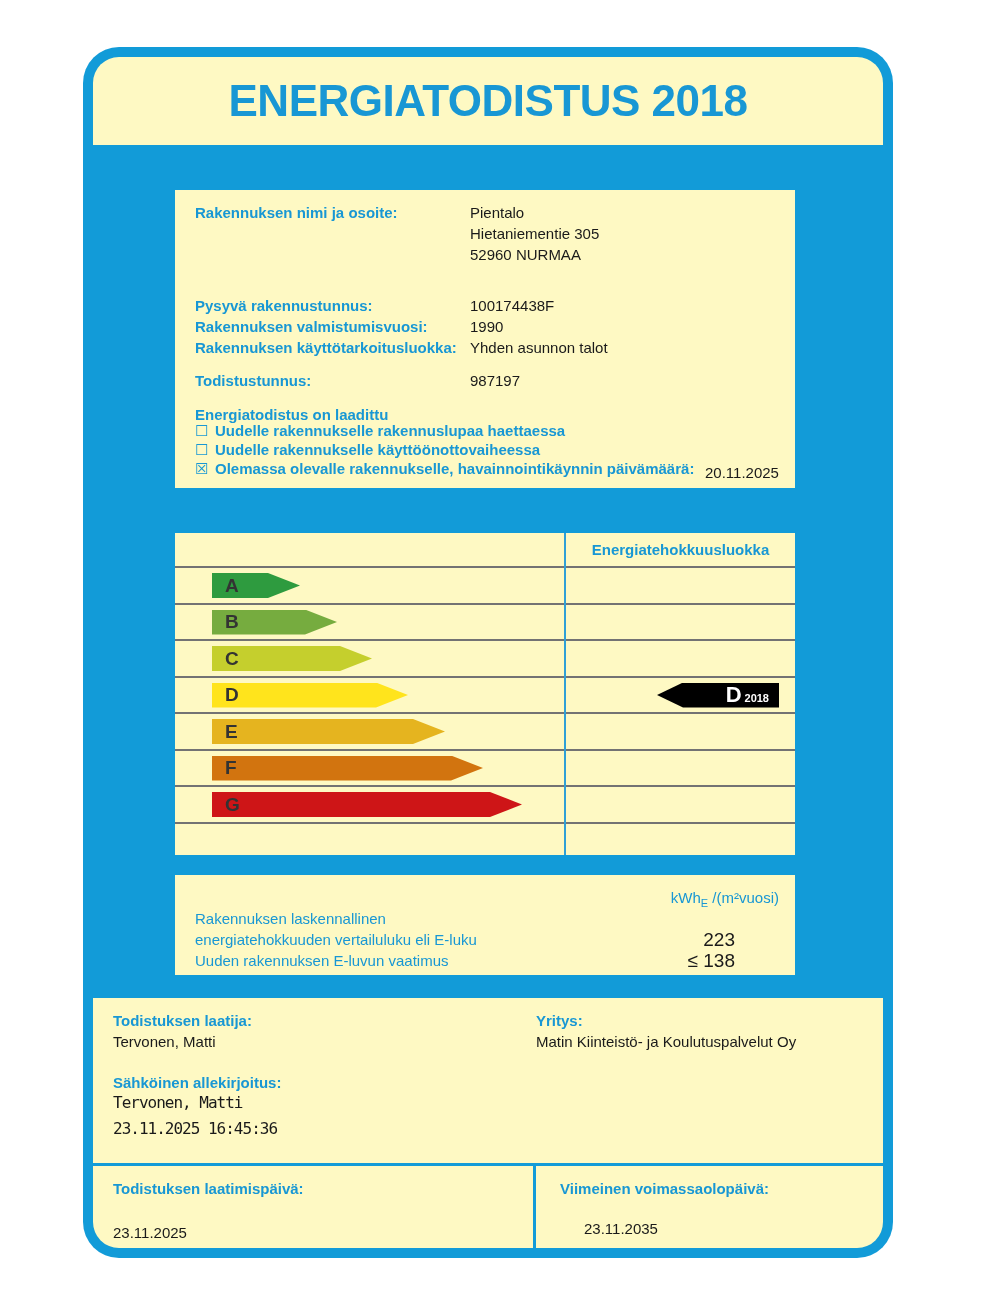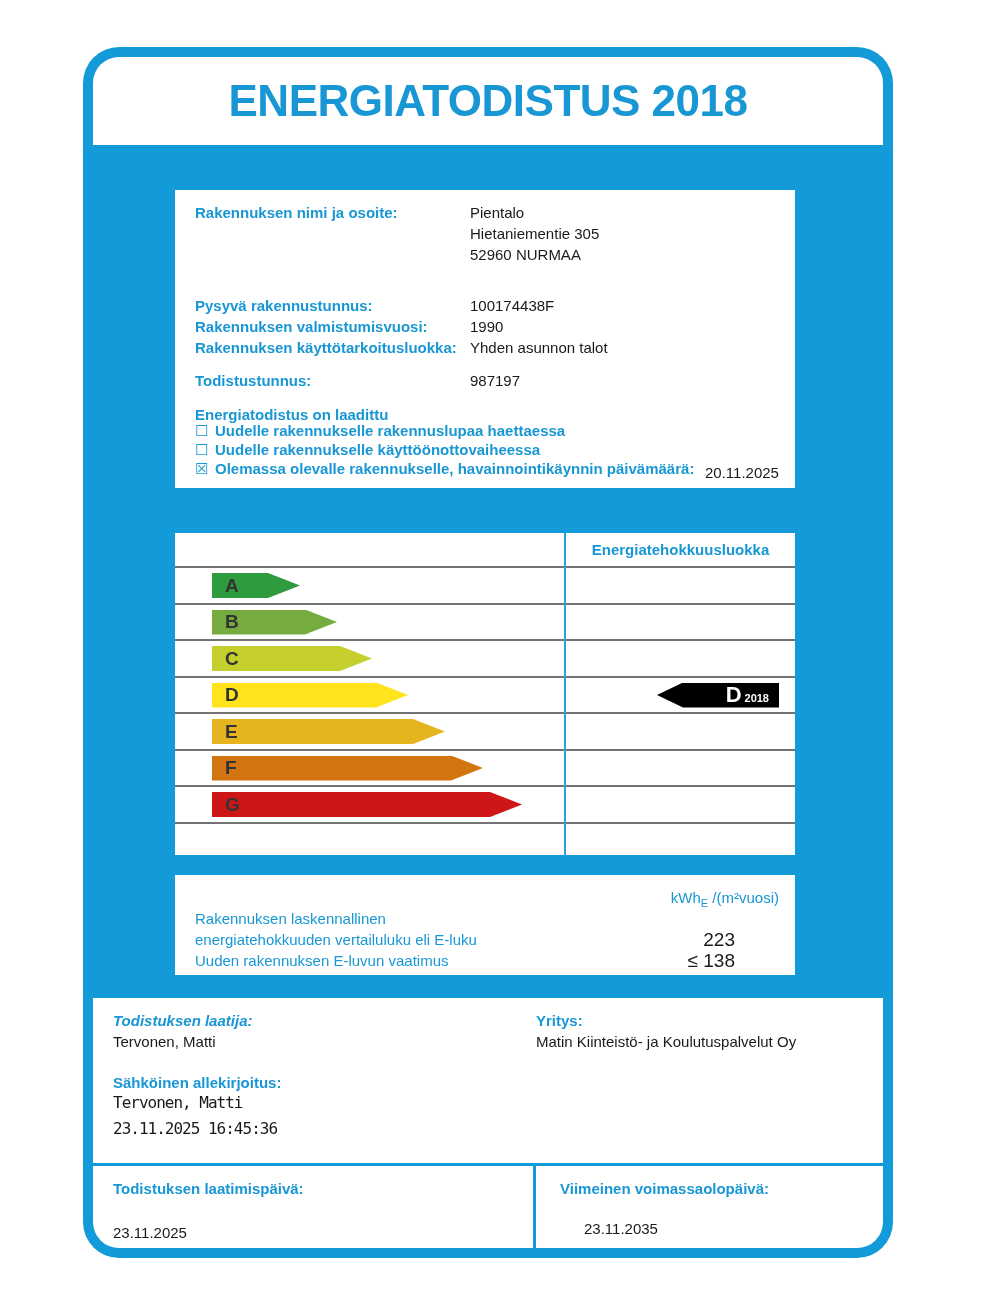--- a/index.html
+++ b/index.html
@@ -9,21 +9,21 @@
     font-family:"Liberation Sans", sans-serif;
     position:relative;
     overflow:hidden;
   }
   .cert {
     position:absolute; left:83px; top:47px;
     width:810px; height:1211px;
     background:#129BD8;
     border-radius:36px;
   }
-  .box { position:absolute; background:#ffffff; }
+  .box { position:absolute; background:#fef9c3; }
 
   
   .header-box {
     left:10px; top:10px; width:790px; height:88px;
     border-radius:26px 26px 0 0;
     display:flex; align-items:center; justify-content:center;
   }
   .title {
     font-size:44px; font-weight:bold; color:#1897D4; letter-spacing:-0.5px;
   }
@@ -172,21 +172,21 @@
   <div class="box eluku-box">
     <div class="unit"><span>kWh</span><span class="sub">E</span><span> /(m²vuosi)</span></div>
     <div class="txt" style="left:20px; top:33px;">Rakennuksen laskennallinen</div>
     <div class="txt" style="left:20px; top:54px;">energiatehokkuuden vertailuluku eli E-luku</div>
     <div class="txt" style="left:20px; top:75px;">Uuden rakennuksen E-luvun vaatimus</div>
     <div class="el-val" style="top:54px;">223</div>
     <div class="el-val" style="top:75px;">≤ 138</div>
   </div>
 
   <div class="box author-box">
-    <div class="lbl" style="left:20px; top:12px;font-style:italic;">Todistuksen laatija:</div>
+    <div class="lbl" style="left:20px; top:12px;">Todistuksen laatija:</div>
     <div class="val" style="left:20px; top:33px;">Tervonen, Matti</div>
     <div class="lbl" style="left:443px; top:12px;">Yritys:</div>
     <div class="val" style="left:443px; top:33px;">Matin Kiinteistö- ja Koulutuspalvelut Oy</div>
     <div class="lbl" style="left:20px; top:74px;">Sähköinen allekirjoitus:</div>
     <div class="sig" style="left:20px; top:95px;">Tervonen, Matti</div>
     <div class="sig" style="left:20px; top:121px;">23.11.2025 16:45:36</div>
   </div>
 
   <div class="box date-left">
     <div class="lbl" style="left:20px; top:12px;">Todistuksen laatimispäivä:</div>

